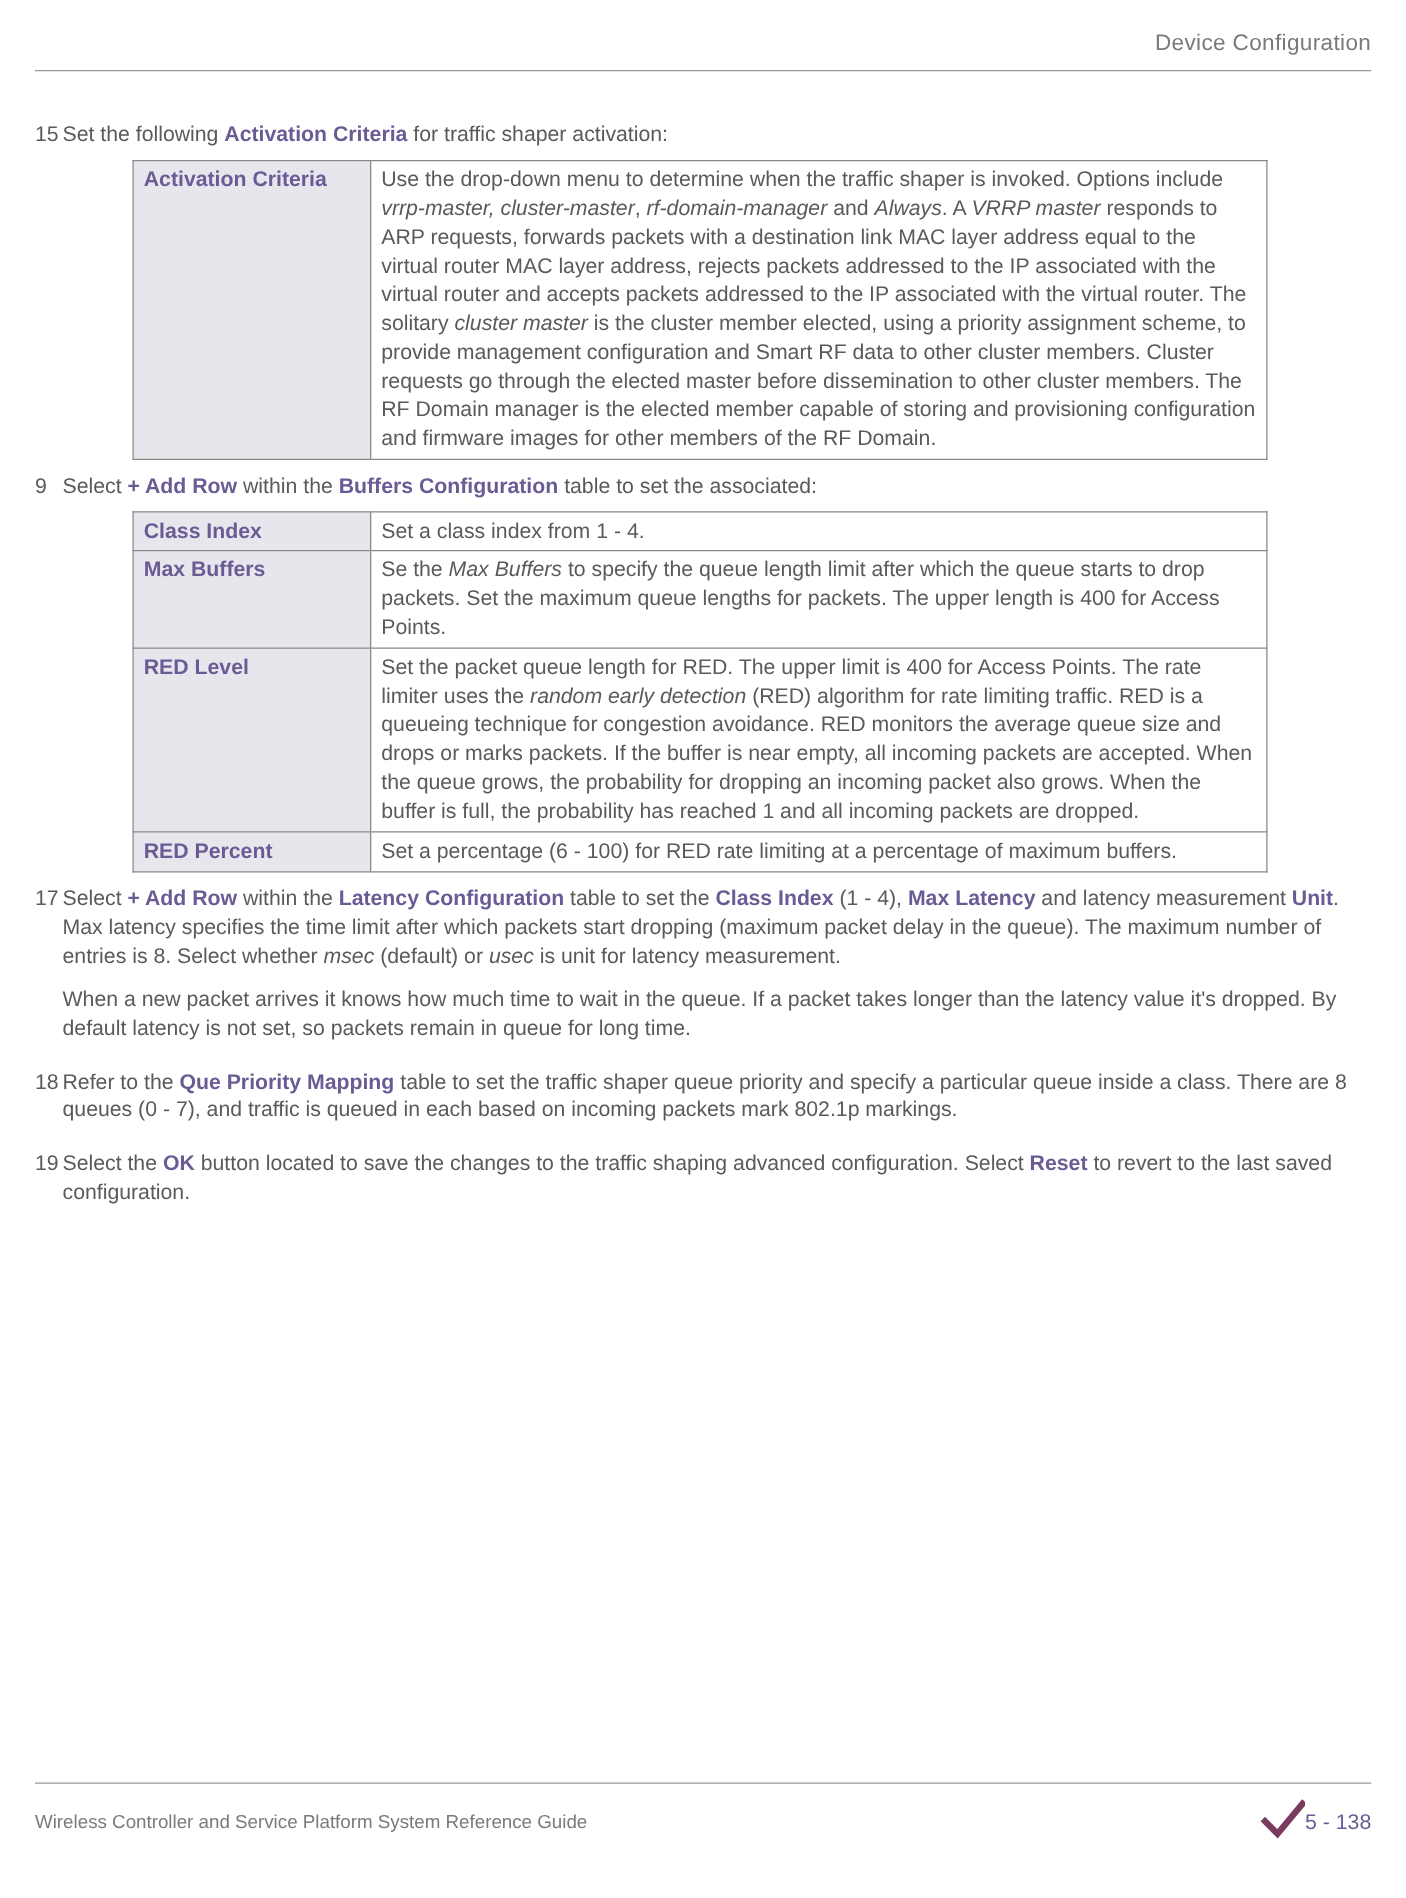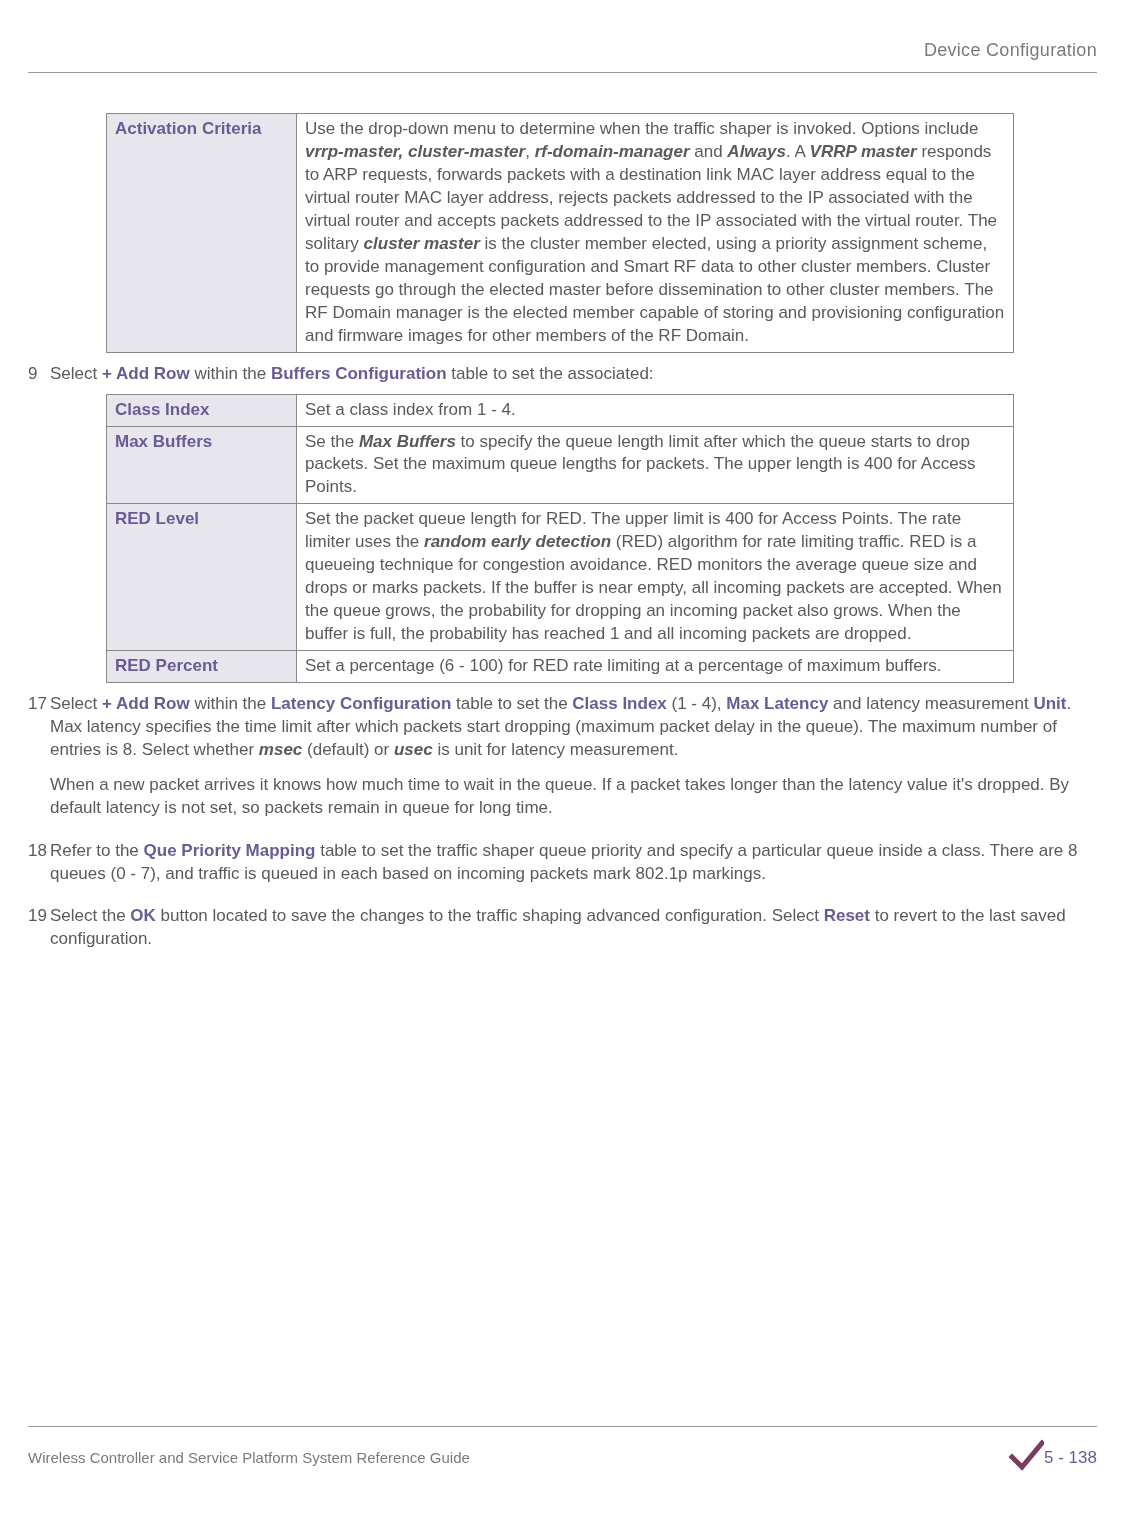--- a/index.html
+++ b/index.html
@@ -20,21 +20,20 @@
     .page {
       padding: 0 28px;
     }
     .header-title {
       text-align: right;
       color: #7a7a7a;
       font-size: 18px;
       font-weight: 300;
       padding: 22px 0 10px 0;
       letter-spacing: 0.3px;
-      margin-top: 16px;
     }
     .top-divider {
       border-top: 1px solid #999;
       margin-bottom: 40px;
     }
     .step {
       display: flex;
       margin-bottom: 8px;
     }
     .step-num {
@@ -46,21 +45,20 @@
     }
     .step-body {
       flex: 1;
     }
     .bold-purple {
       color: #6b5b95;
       font-weight: bold;
     }
     .italic {
       font-style: italic;
-      font-weight: bold;
     }
     table.config-table {
       border-collapse: collapse;
       margin: 4px 0 10px 78px;
       width: 908px;
     }
     table.config-table td {
       border: 1px solid #888;
       padding: 4px 8px 4px 8px;
       vertical-align: top;
@@ -110,20 +108,26 @@
       height: 36px;
     }
   </style>
 </head>
 <body>
 
 <div class="page">
   <div class="header-title">Device Configuration</div>
   <div class="top-divider"></div>
 
+  <div class="step">
+    <div class="step-num">15</div>
+    <div class="step-body">
+      <span>Set the following </span><span class="bold-purple">Activation Criteria</span><span> for traffic shaper activation:</span>
+    </div>
+  </div>
 
   <table class="config-table">
     <tbody>
         <tr>
       <td class="label-cell">Activation Criteria</td>
       <td>
         <span>Use the drop-down menu to determine when the traffic shaper is invoked. Options include </span><span class="italic">vrrp-master, cluster-master</span><span>, </span><span class="italic">rf-domain-manager</span><span> and </span><span class="italic">Always</span><span>. A </span><span class="italic">VRRP master</span><span> responds to ARP requests, forwards packets with a destination link MAC layer address equal to the virtual router MAC layer address, rejects packets addressed to the IP associated with the virtual router and accepts packets addressed to the IP associated with the virtual router. The solitary </span><span class="italic">cluster master</span><span> is the cluster member elected, using a priority assignment scheme, to provide management configuration and Smart RF data to other cluster members. Cluster requests go through the elected master before dissemination to other cluster members. The RF Domain manager is the elected member capable of storing and provisioning configuration and firmware images for other members of the RF Domain.</span>
       </td>
     </tr>
   </tbody>

